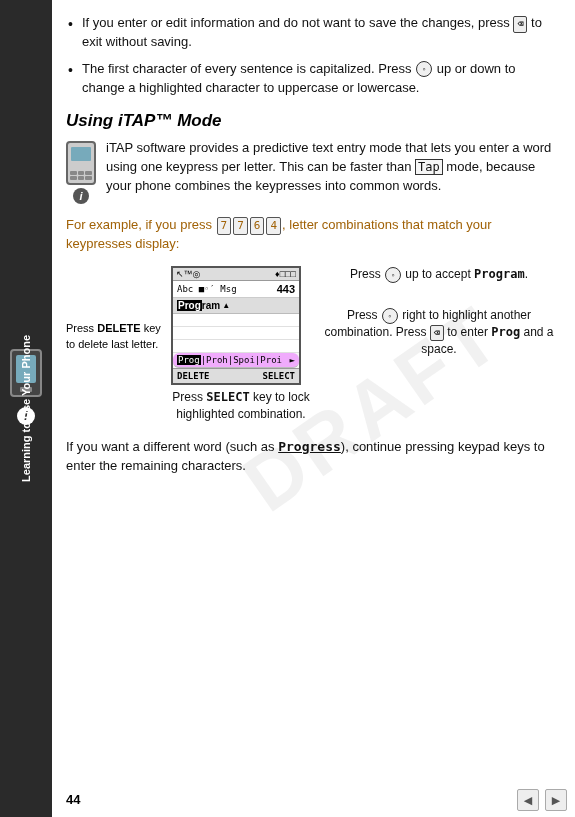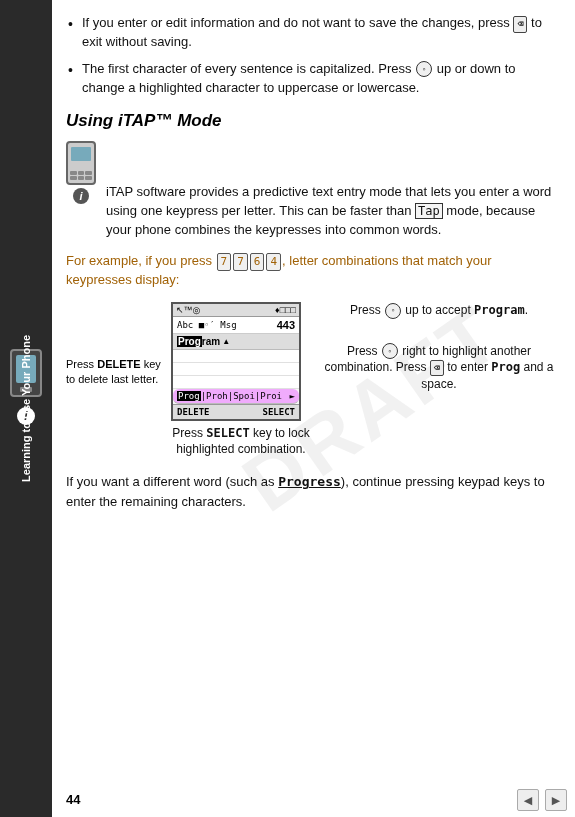--- a/index.html
+++ b/index.html
@@ -158,21 +158,20 @@
       display: flex;
       align-items: flex-start;
       margin-bottom: 12px;
       gap: 10px;
     }
 
     .info-box-text {
       font-size: 13px;
       line-height: 1.45;
       color: #111;
-      margin-top: 44px;
     }
 
     
     .tap-word {
       font-family: monospace;
       font-size: 12px;
       border: 1px solid #333;
       padding: 0 2px;
       background: #f5f5f5;
     }

